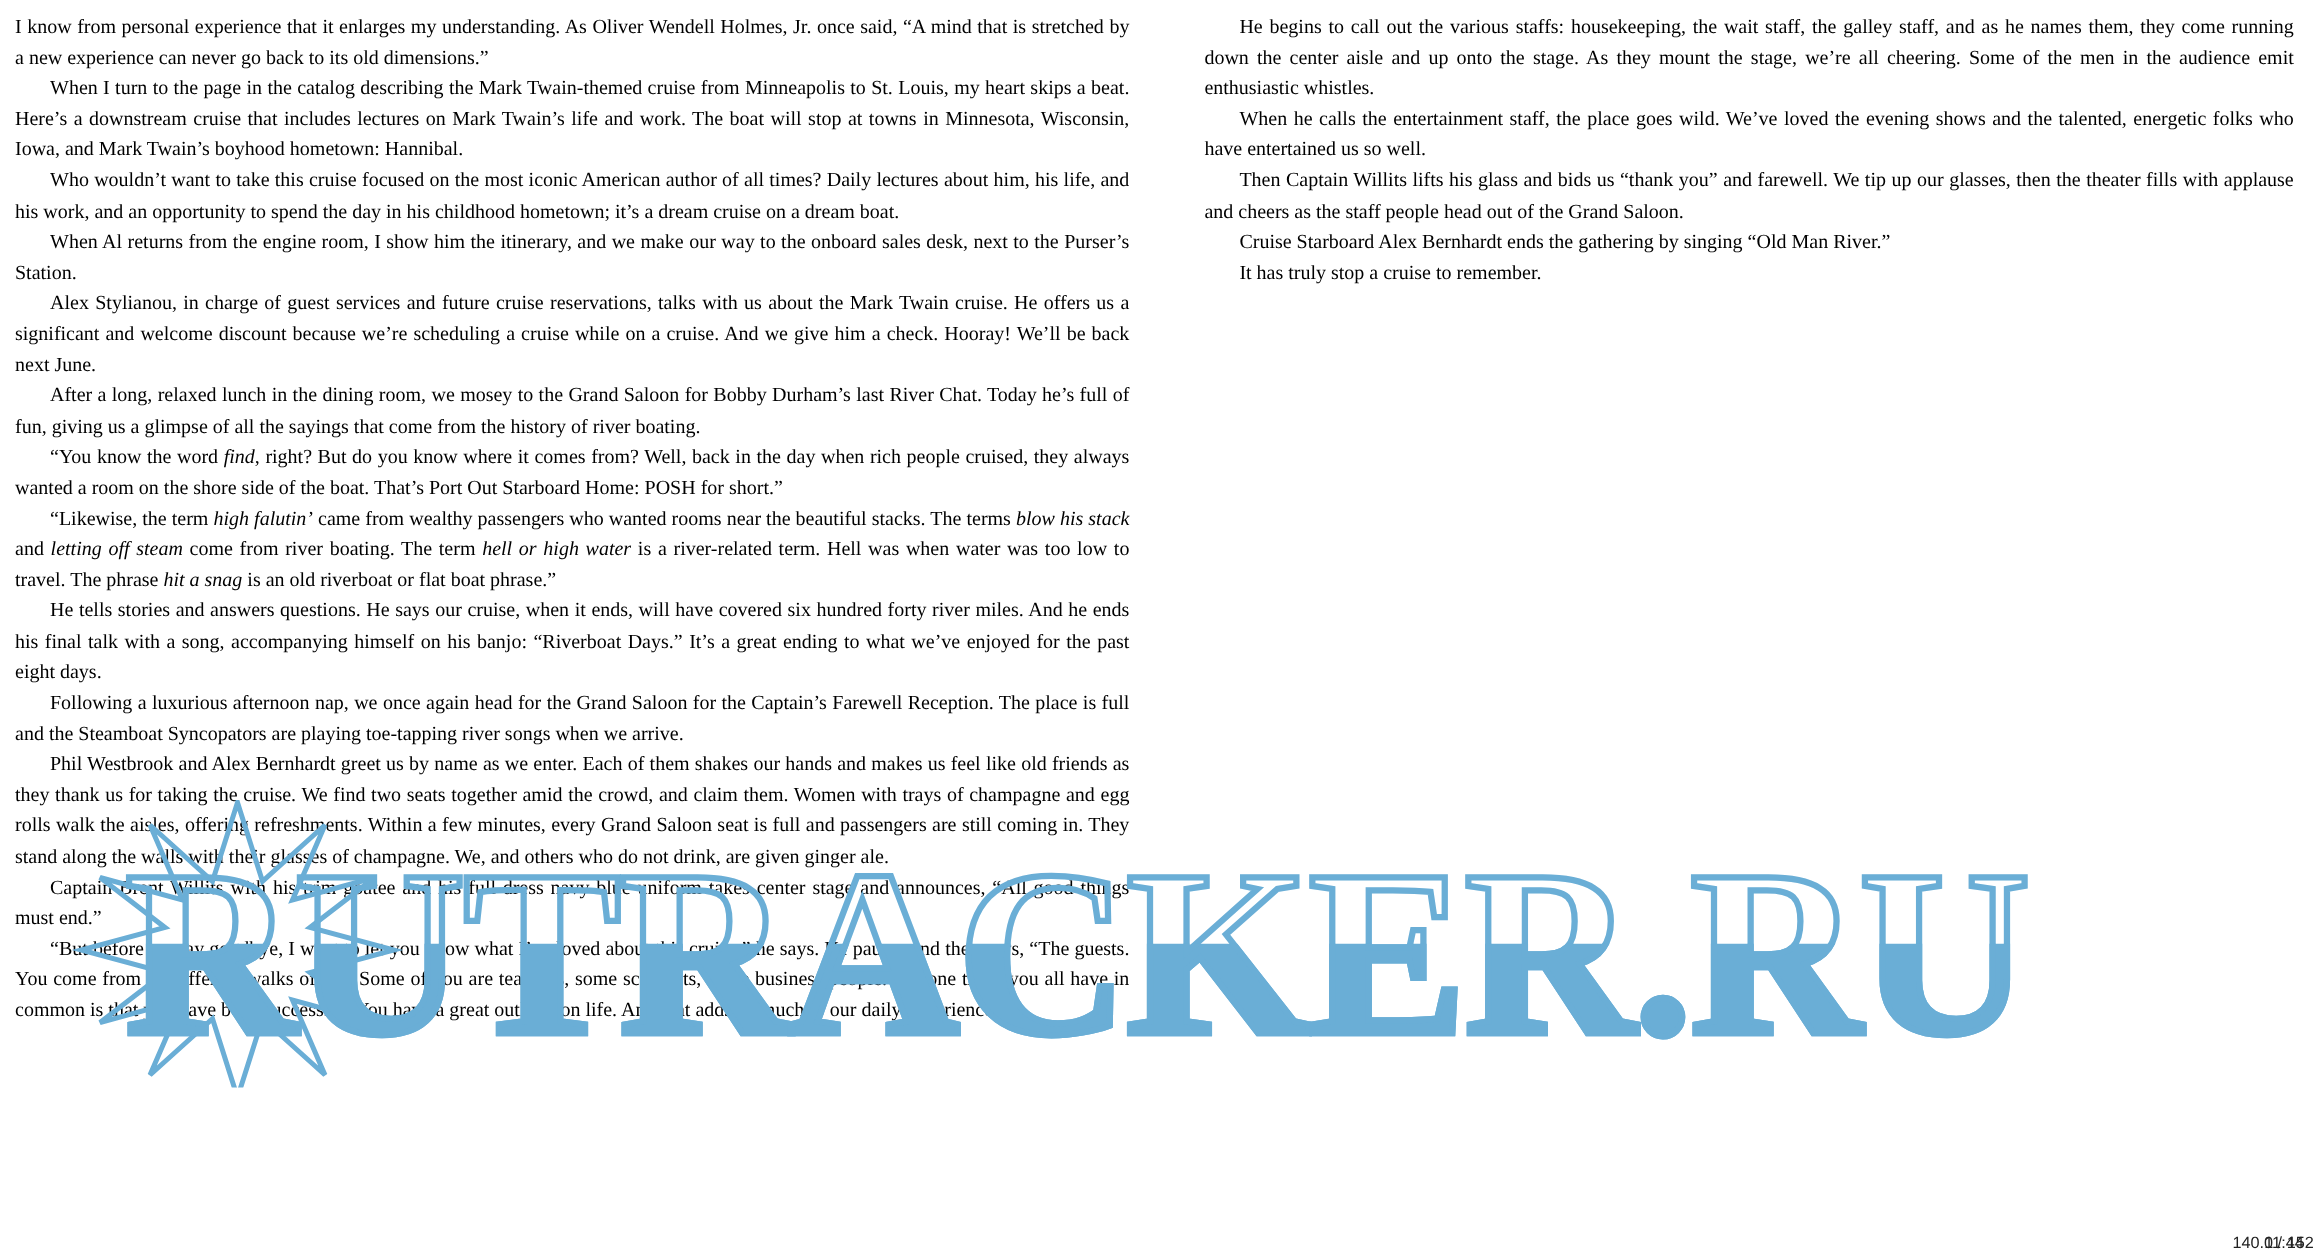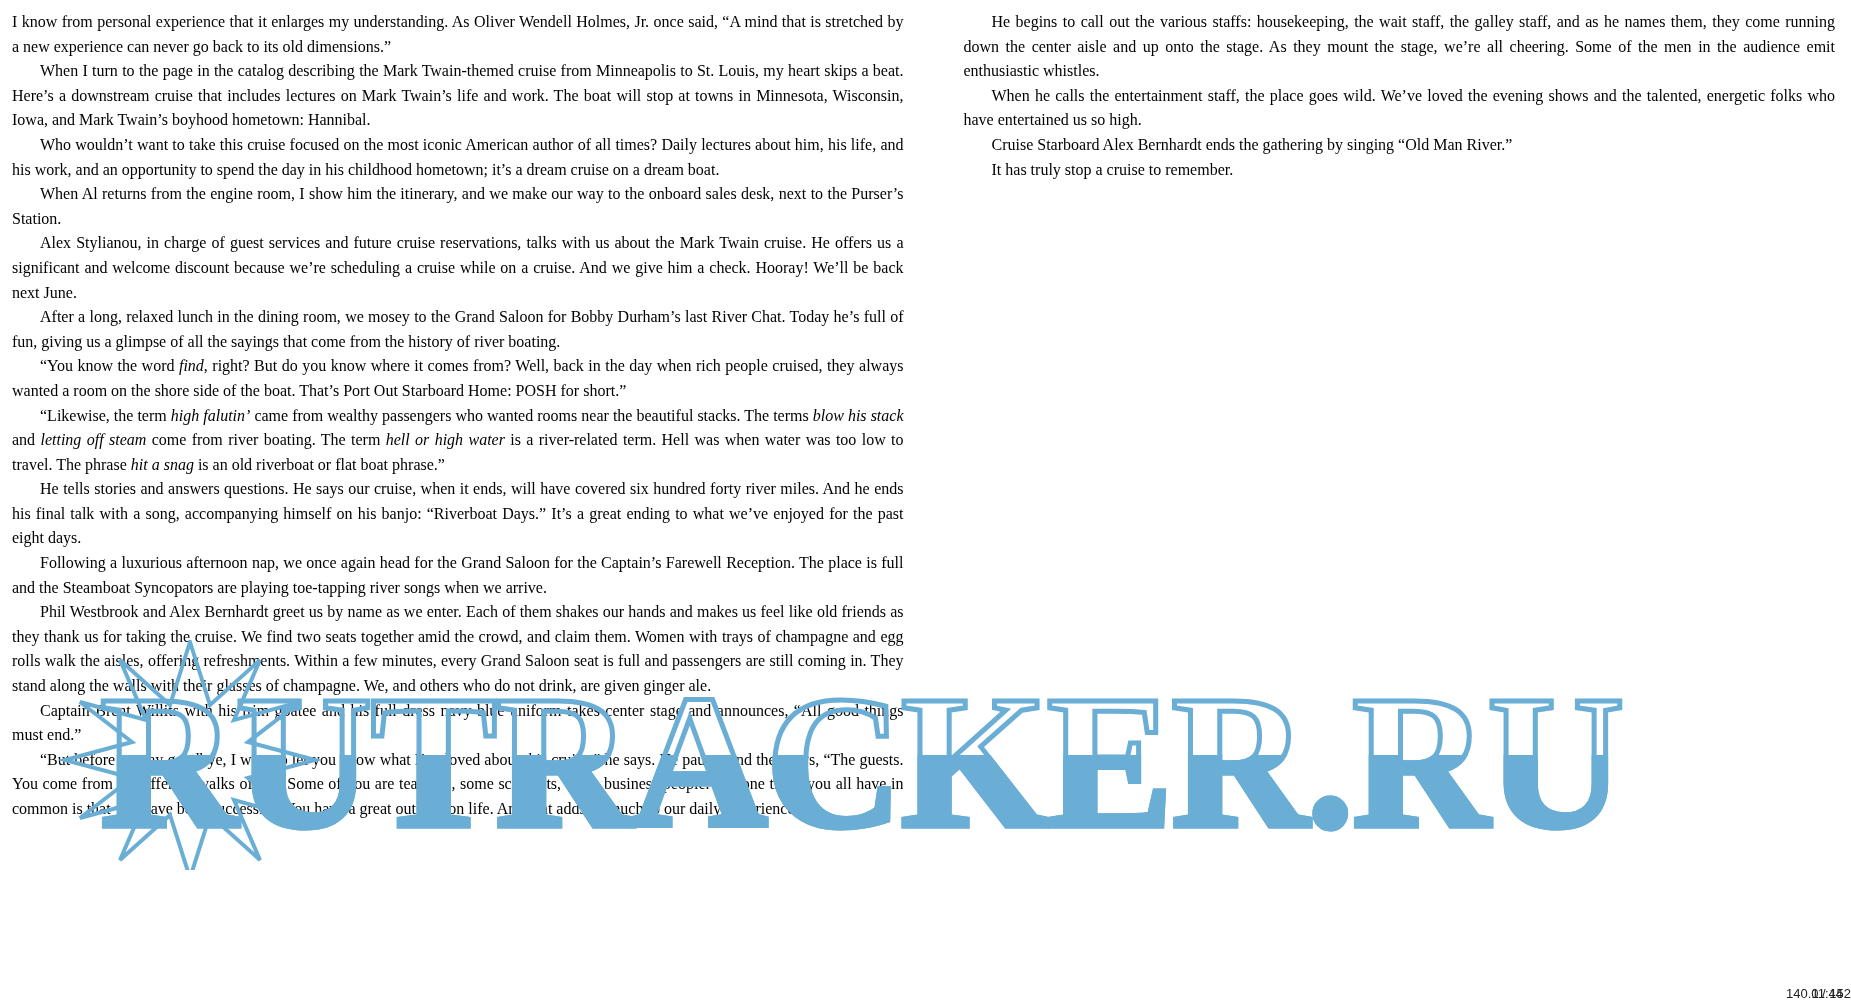--- a/index.html
+++ b/index.html
@@ -93,21 +93,22 @@
       <p class="para"><span>“You know the word </span><i>find</i><span>, right? But do you know where it comes from? Well, back in the day when rich people cruised, they always wanted a room on the shore side of the boat. That’s Port Out Starboard Home: POSH for short.”</span></p>
       <p class="para"><span>“Likewise, the term </span><i>high falutin’</i><span> came from wealthy passengers who wanted rooms near the beautiful stacks. The terms </span><i>blow his stack</i><span> and </span><i>letting off steam</i><span> come from river boating. The term </span><i>hell or high water</i><span> is a river-related term. Hell was when water was too low to travel. The phrase </span><i>hit a snag</i><span> is an old riverboat or flat boat phrase.”</span></p>
       <p class="para"><span>He tells stories and answers questions. He says our cruise, when it ends, will have covered six hundred forty river miles. And he ends his final talk with a song, accompanying himself on his banjo: “Riverboat Days.” It’s a great ending to what we’ve enjoyed for the past eight days.</span></p>
       <p class="para"><span>Following a luxurious afternoon nap, we once again head for the Grand Saloon for the Captain’s Farewell Reception. The place is full and the Steamboat Syncopators are playing toe-tapping river songs when we arrive.</span></p>
       <p class="para"><span>Phil Westbrook and Alex Bernhardt greet us by name as we enter. Each of them shakes our hands and makes us feel like old friends as they thank us for taking the cruise. We find two seats together amid the crowd, and claim them. Women with trays of champagne and egg rolls walk the aisles, offering refreshments. Within a few minutes, every Grand Saloon seat is full and passengers are still coming in. They stand along the walls with their glasses of champagne. We, and others who do not drink, are given ginger ale.</span></p>
       <p class="para"><span>Captain Brent Willits with his trim goatee and his full-dress navy-blue uniform takes center stage and announces, “All good things must end.”</span></p>
       <p class="para"><span>“But before we say goodbye, I want to let you know what I’ve loved about this cruise,” he says. He pauses and then says, “The guests. You come from all different walks of life. Some of you are teachers, some scientists, some business people. But one thing you all have in common is that you have been successful. You have a great outlook on life. And that adds so much to our daily experience.</span></p>
     </div>
   <div class="column right" id="col-right">
       <p class="para"><span>He begins to call out the various staffs: housekeeping, the wait staff, the galley staff, and as he names them, they come running down the center aisle and up onto the stage. As they mount the stage, we’re all cheering. Some of the men in the audience emit enthusiastic whistles.</span></p>
-      <p class="para"><span>When he calls the entertainment staff, the place goes wild. We’ve loved the evening shows and the talented, energetic folks who have entertained us so high.</span></p>
+      <p class="para"><span>When he calls the entertainment staff, the place goes wild. We’ve loved the evening shows and the talented, energetic folks who have entertained us so well.</span></p>
+      <p class="para"><span>Then Captain Willits lifts his glass and bids us “thank you” and farewell. We tip up our glasses, then the theater fills with applause and cheers as the staff people head out of the Grand Saloon.</span></p>
       <p class="para"><span>Cruise Starboard Alex Bernhardt ends the gathering by singing “Old Man River.”</span></p>
       <p class="para"><span>It has truly stop a cruise to remember.</span></p>
     </div>
 </div>
 
 <div class="watermark">
   <svg width="1851" height="230" viewBox="0 0 1851 230" xmlns="http://www.w3.org/2000/svg" aria-hidden="true">
     <defs>
       <clipPath id="lowerhalf">
         <rect x="0" y="115" width="1851" height="115"></rect>

